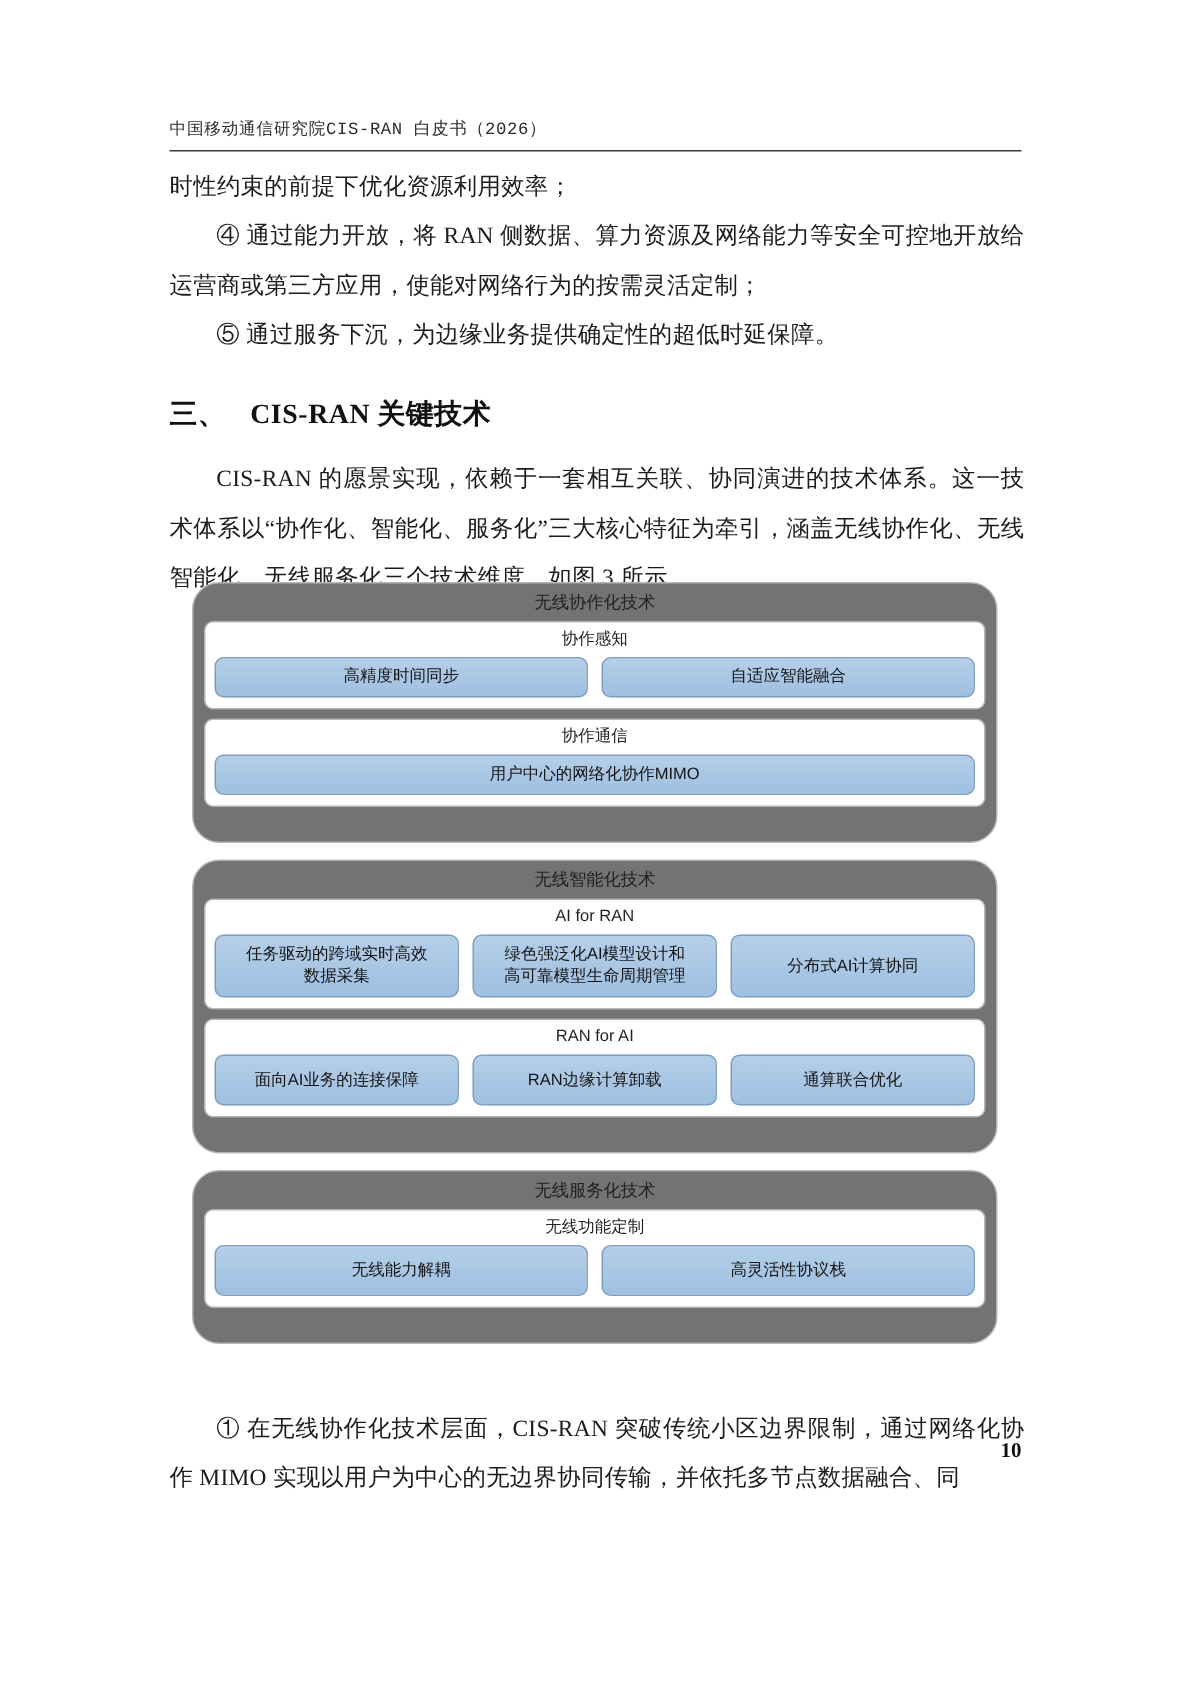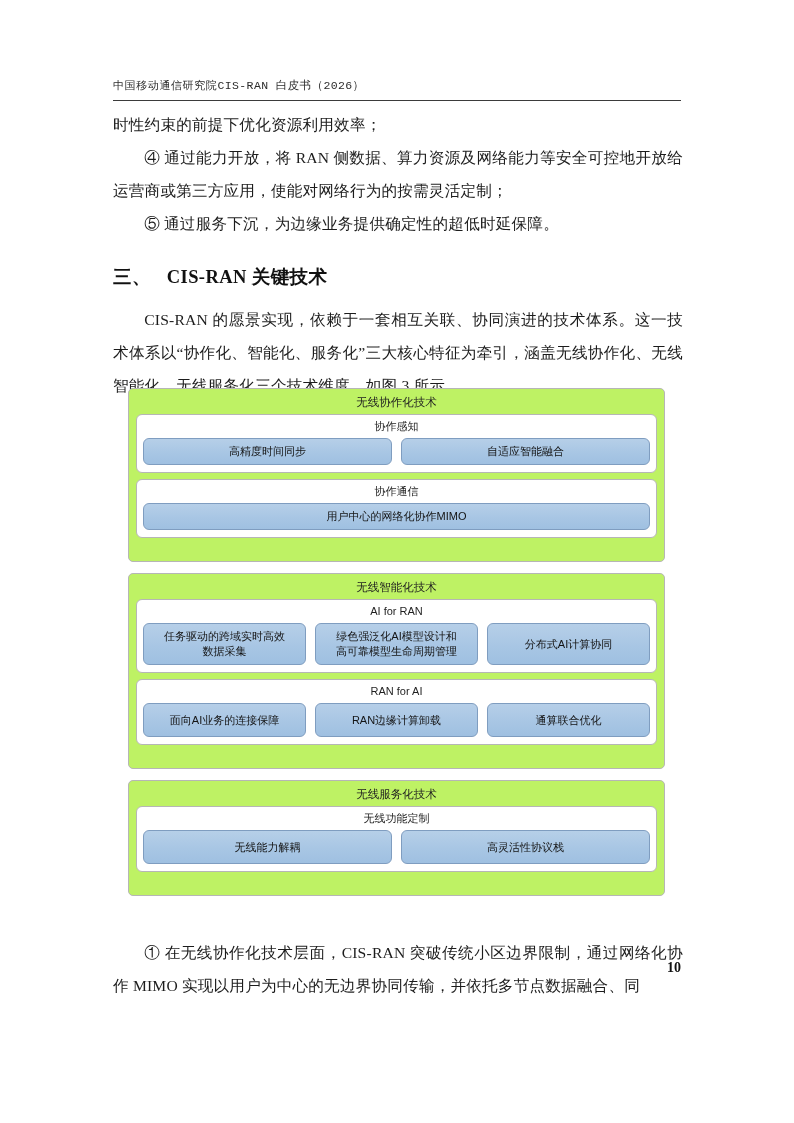--- a/index.html
+++ b/index.html
@@ -84,23 +84,23 @@
   h2.section .num { margin-right: 16px; }
 
   
   .figure {
     position: absolute;
     left: 128px;
     top: 388px;
     width: 537px;
   }
   .group {
-    background: #bef264;
+    background: #737373;
     border: 1px solid #b6b6b6;
-    border-radius: 5px;
+    border-radius: 18px;
     padding: 6px 7px 7px 7px;
     margin-bottom: 11px;
     box-sizing: border-box;
   }
   .group:last-child { margin-bottom: 0; }
   .group-title {
     font-family: "Liberation Sans", "DejaVu Sans", sans-serif;
     font-size: 11.5px;
     text-align: center;
     color: #1f1f1f;

